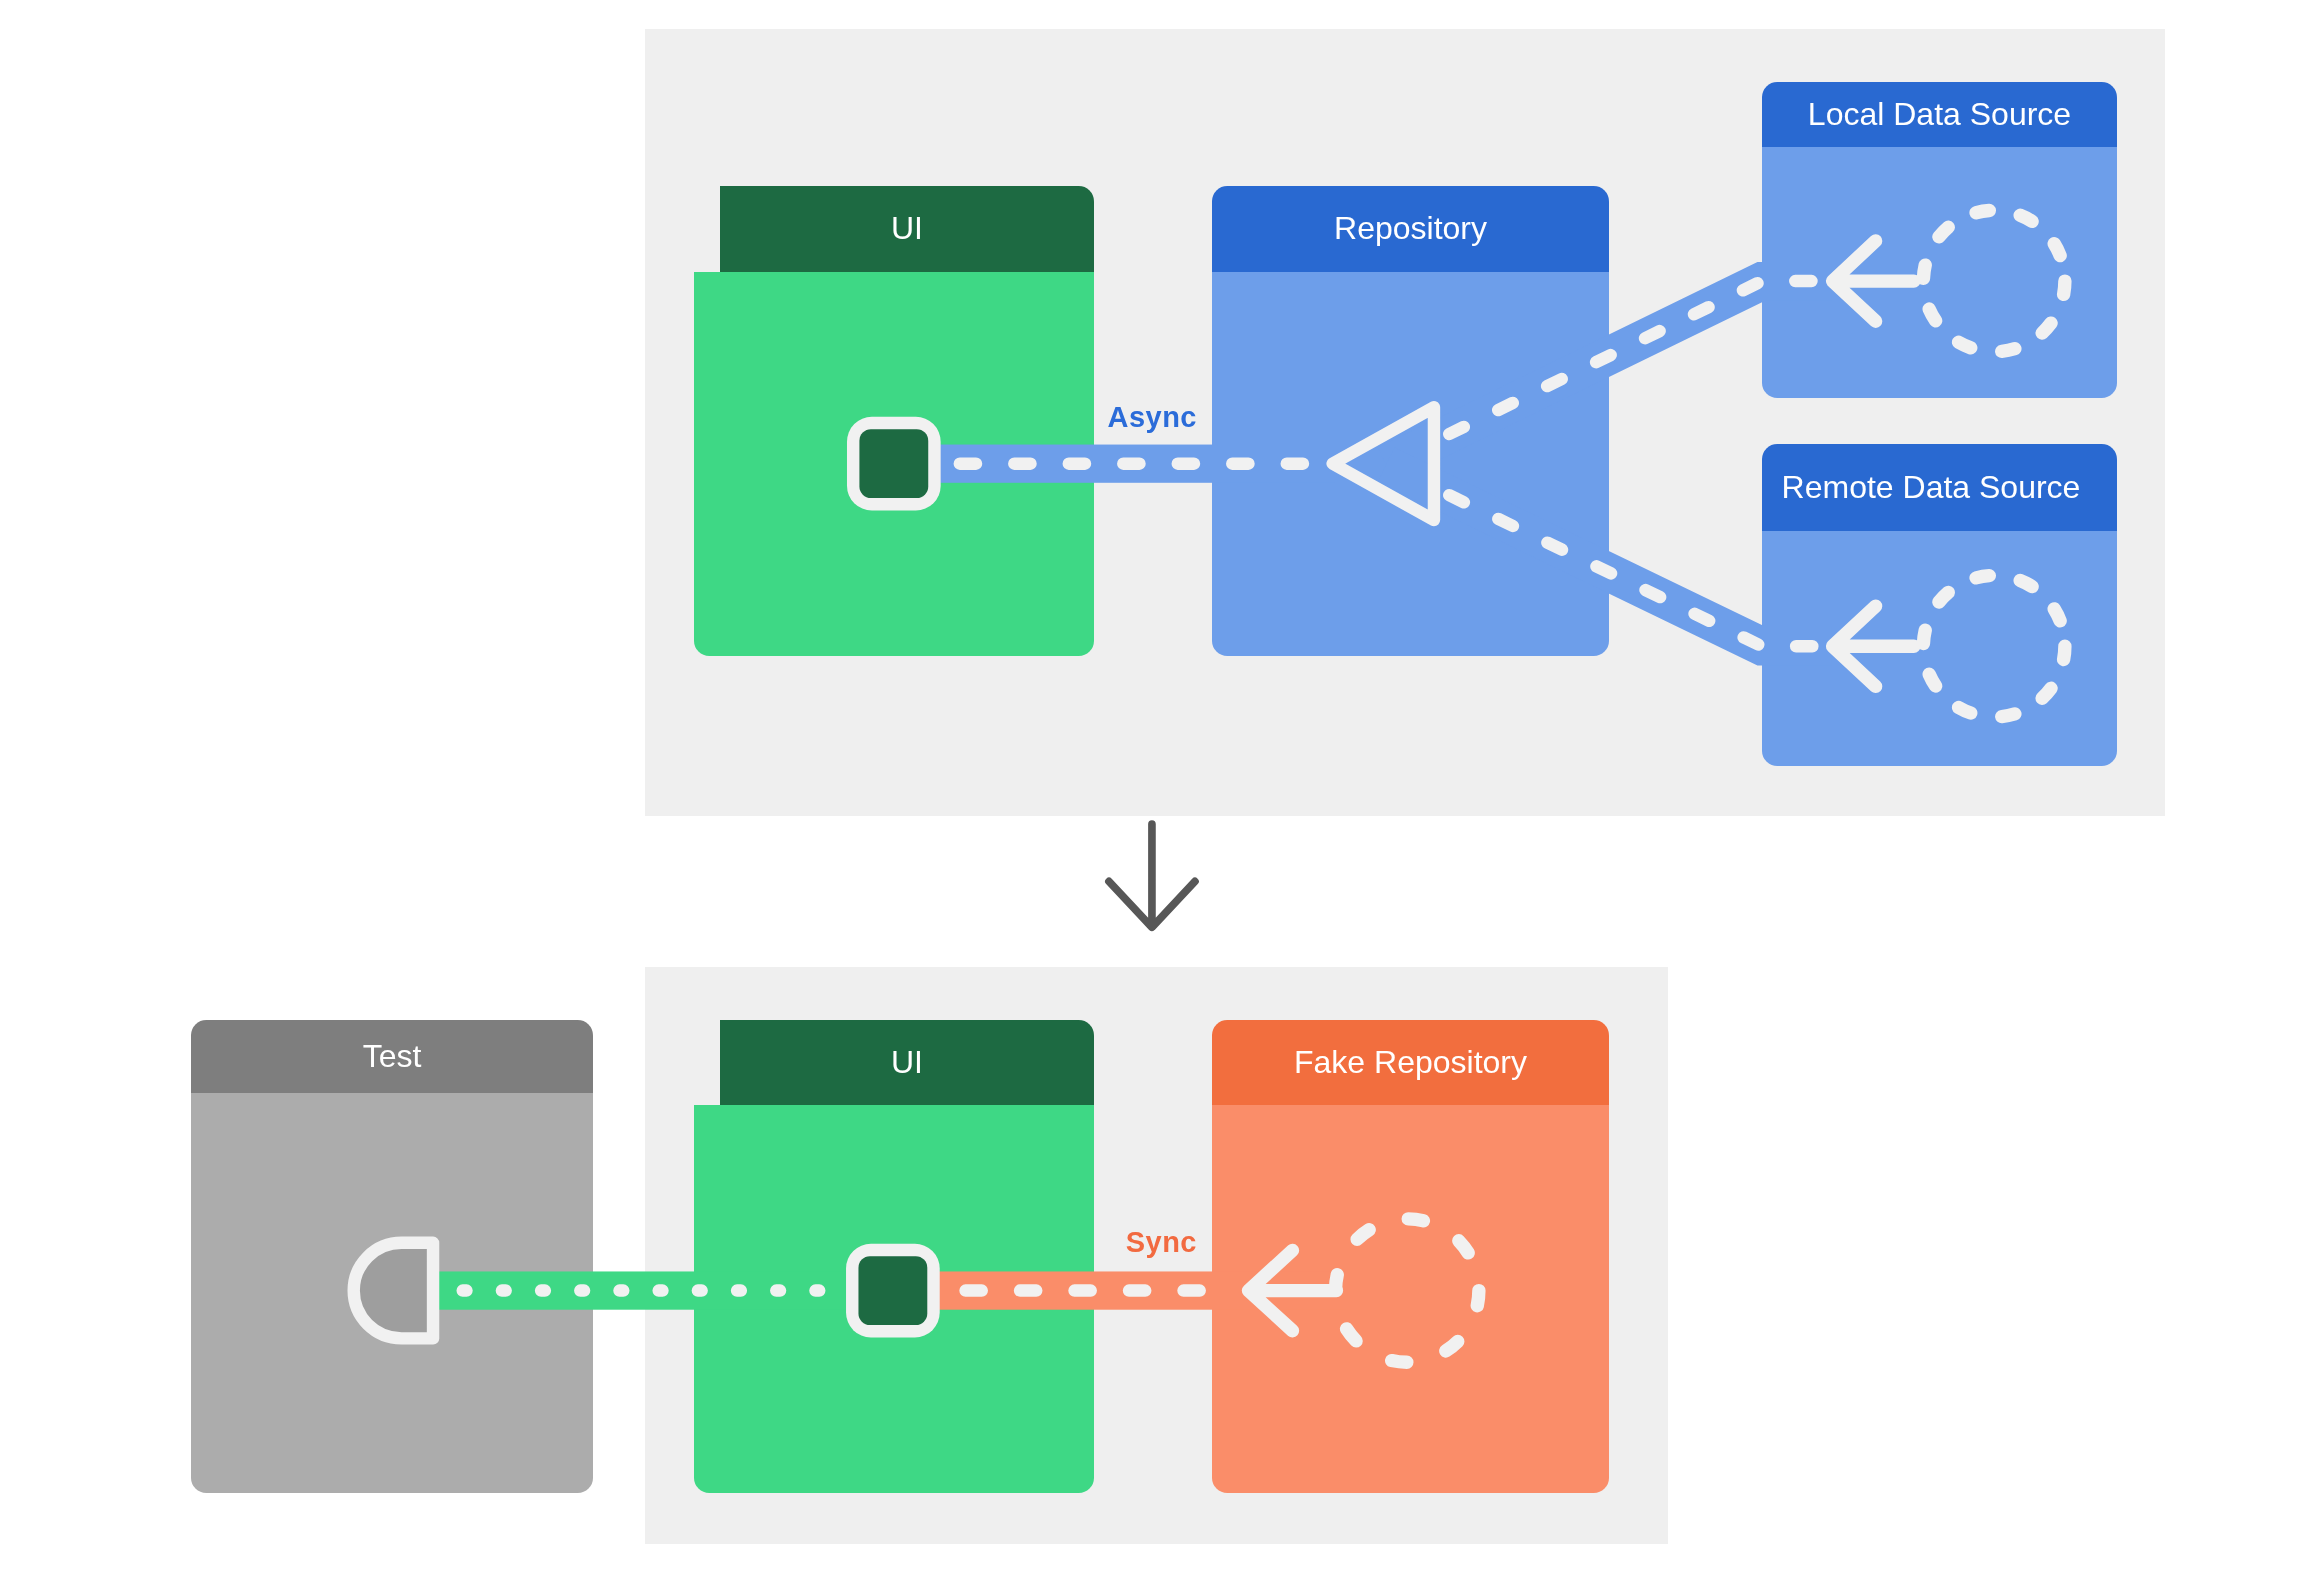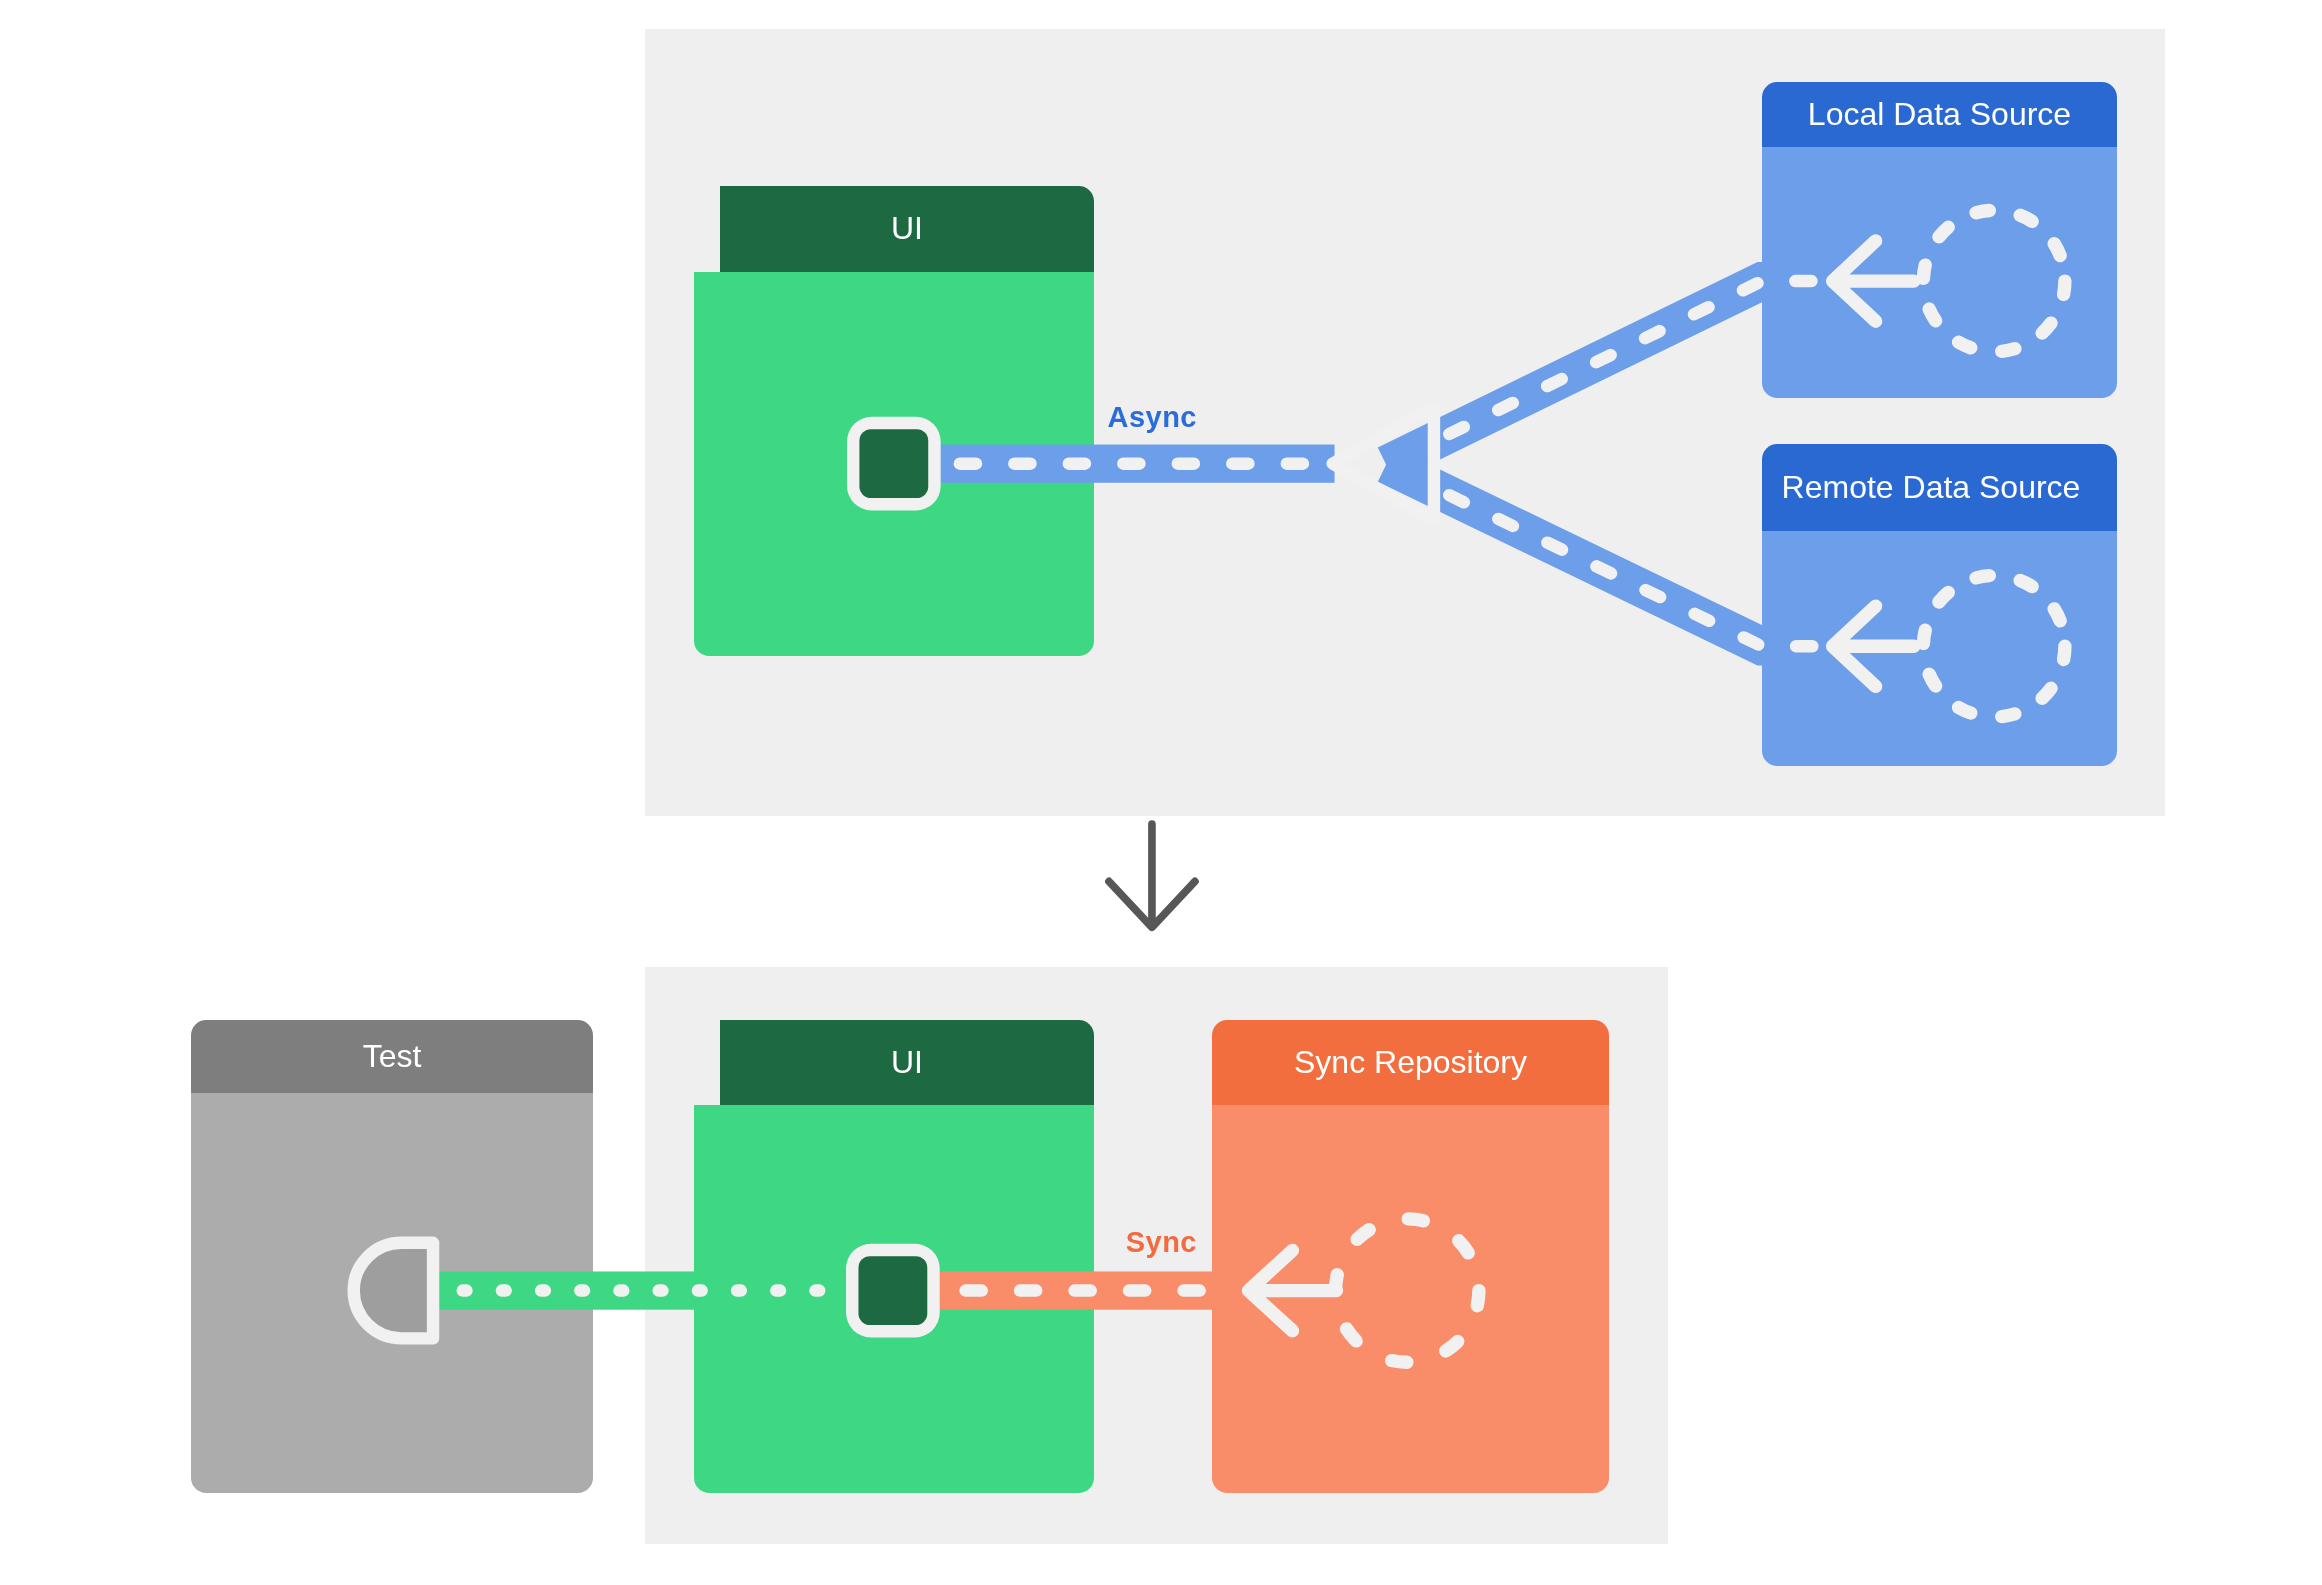--- a/index.html
+++ b/index.html
@@ -73,20 +73,26 @@
   <div class="panel panel-top"></div>
   <div class="panel panel-bottom"></div>
 
   <div class="card" style="left:694px;top:186px;width:400px;height:470px;">
     <div class="card-header hdr-green" style="height:86px;">
       <span>UI</span>
     </div>
     <div class="card-body bod-green"></div>
   </div>
 
+  <div class="card" style="left:1212px;top:186px;width:397px;height:470px;">
+    <div class="card-header hdr-blue" style="height:86px;">
+      <span>Repository</span>
+    </div>
+    <div class="card-body bod-blue"></div>
+  </div>
 
   <div class="card" style="left:1762px;top:82px;width:355px;height:316px;">
     <div class="card-header hdr-blue" style="height:65px;">
       <span>Local Data Source</span>
     </div>
     <div class="card-body bod-blue"></div>
   </div>
 
   <div class="card" style="left:1762px;top:444px;width:355px;height:322px;">
     <div class="card-header hdr-blue" style="height:87px;padding-left:10px;">
@@ -104,21 +110,21 @@
 
   <div class="card" style="left:694px;top:1020px;width:400px;height:473px;">
     <div class="card-header hdr-green" style="height:85px;">
       <span>UI</span>
     </div>
     <div class="card-body bod-green"></div>
   </div>
 
   <div class="card" style="left:1212px;top:1020px;width:397px;height:473px;">
     <div class="card-header hdr-orange" style="height:85px;">
-      <span>Sync Repository</span>
+      <span>Fake Repository</span>
     </div>
     <div class="card-body bod-orange"></div>
   </div>
 
   <div class="conn-label label-async">Async</div>
   <div class="conn-label label-sync">Sync</div>
 
   <svg class="overlay" viewBox="0 0 2430 1659">
 
     <rect class="band-blue" x="930" y="465" width="466" height="40"></rect>

